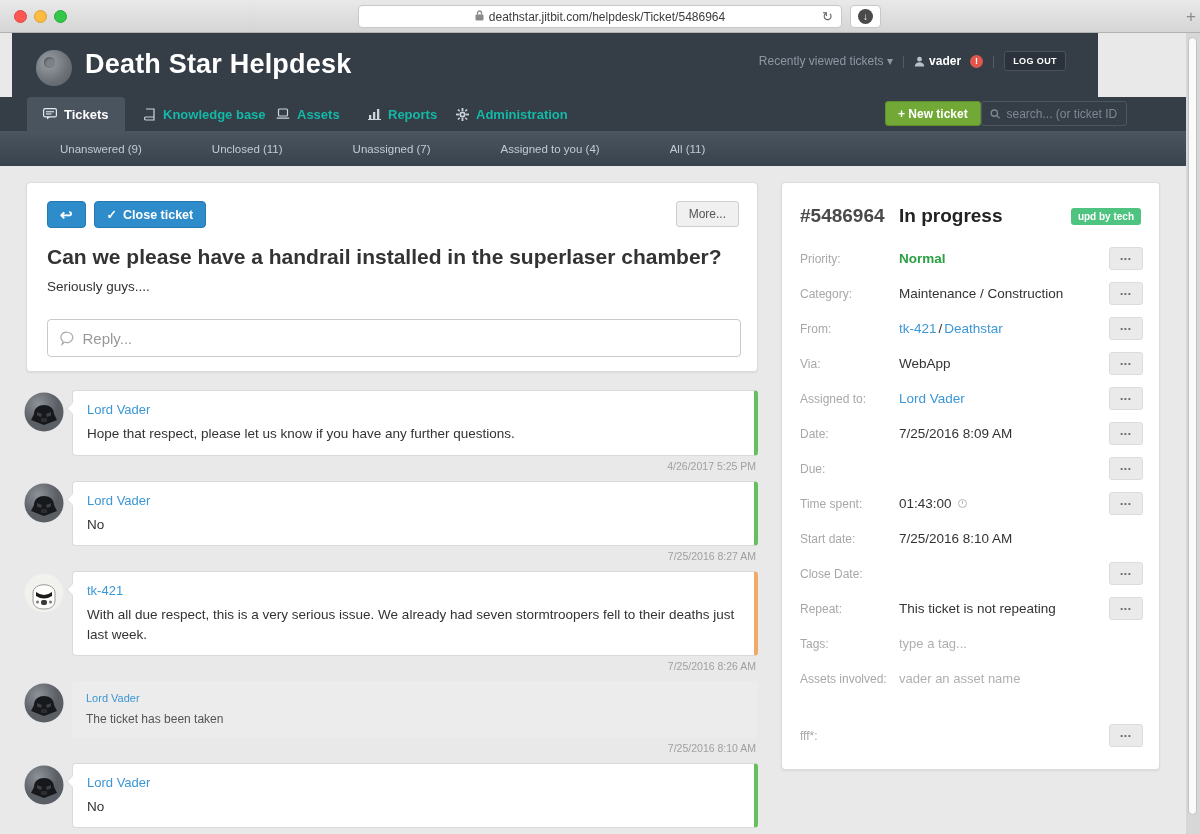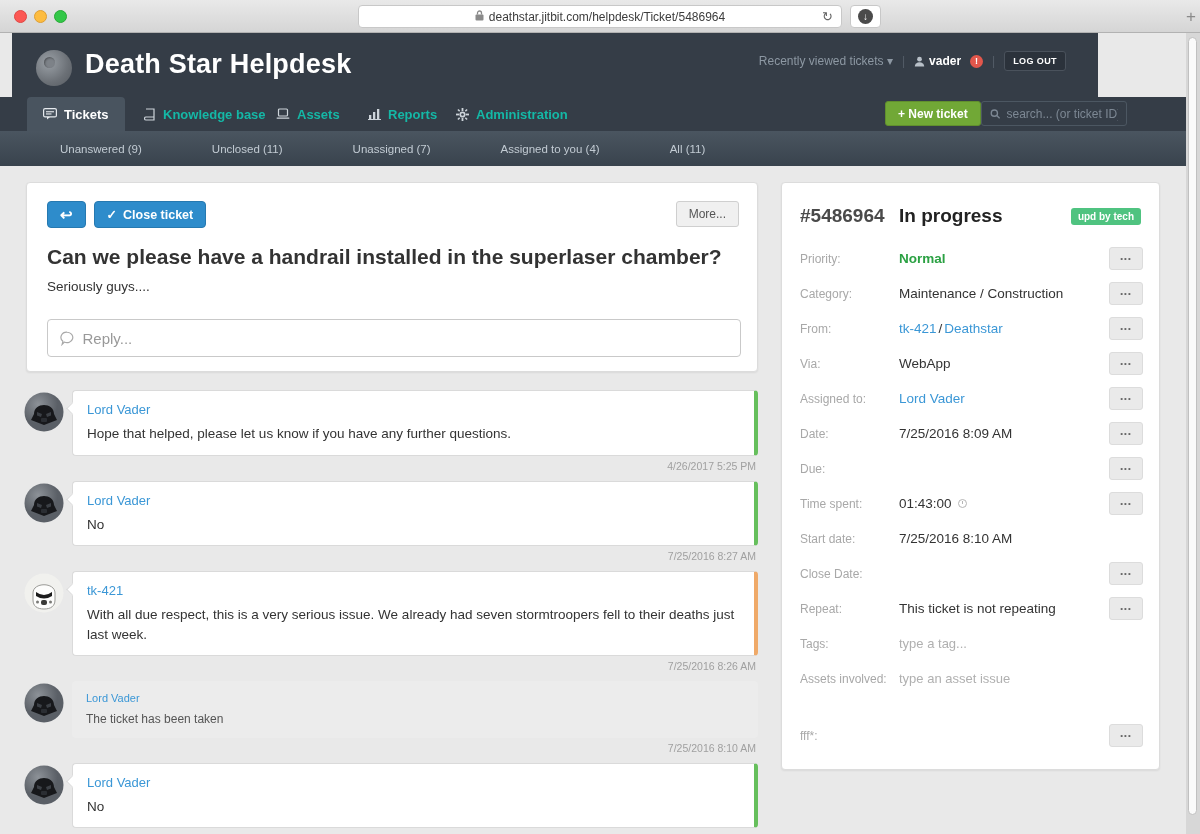--- a/index.html
+++ b/index.html
@@ -266,21 +266,21 @@
               <stop offset="0%" stop-color="#8d9298"></stop>
               <stop offset="100%" stop-color="#5a5f66"></stop>
             </radialGradient>
           </defs>
           <circle cx="20" cy="20" r="19.5" fill="url(#vg)"></circle>
           <path d="M10 22 C10 10 30 10 30 22 L33 28 L20 33 L7 28 Z" fill="#17181b"></path>
           <path d="M13 20 l5 2 -1 3 -4 -1.5 Z M27 20 l-5 2 1 3 4 -1.5 Z" fill="#3c4046"></path>
           <rect x="17" y="26" width="6" height="4" rx="1" fill="#2b2e33"></rect>
         </svg></div>
       <div class="msg-main">
-        <div class="msg-box normal accent-green"><a class="msg-author">Lord Vader</a><div class="msg-text">Hope that helped, please let us know if you have any further questions.</div></div>
+        <div class="msg-box normal accent-green"><a class="msg-author">Lord Vader</a><div class="msg-text">Hope that respect, please let us know if you have any further questions.</div></div>
         <div class="msg-ts">4/26/2017 5:25 PM</div>
       </div>
     </div>
     <div class="msg">
       <div class="avatar"><svg width="40" height="40" viewBox="0 0 40 40">
           <defs>
             <radialGradient id="vg" cx="35%" cy="30%">
               <stop offset="0%" stop-color="#8d9298"></stop>
               <stop offset="100%" stop-color="#5a5f66"></stop>
             </radialGradient>
@@ -431,21 +431,21 @@
       </div>
       <div class="d-row">
         <span class="d-label">Tags:</span>
         <span class="d-value">
           <span class="v-ph">type a tag...</span>
         </span>
       </div>
       <div class="d-row">
         <span class="d-label">Assets involved:</span>
         <span class="d-value">
-          <span class="v-ph">type an asset issue</span>
+          <span class="v-ph">vader an asset name</span>
         </span>
       </div>
       <div class="d-row gap-top">
         <span class="d-label">fff*:</span>
         <span class="d-value"></span>
         <button class="menu-btn">•••</button>
       </div>
     </div>
 </div>
 

